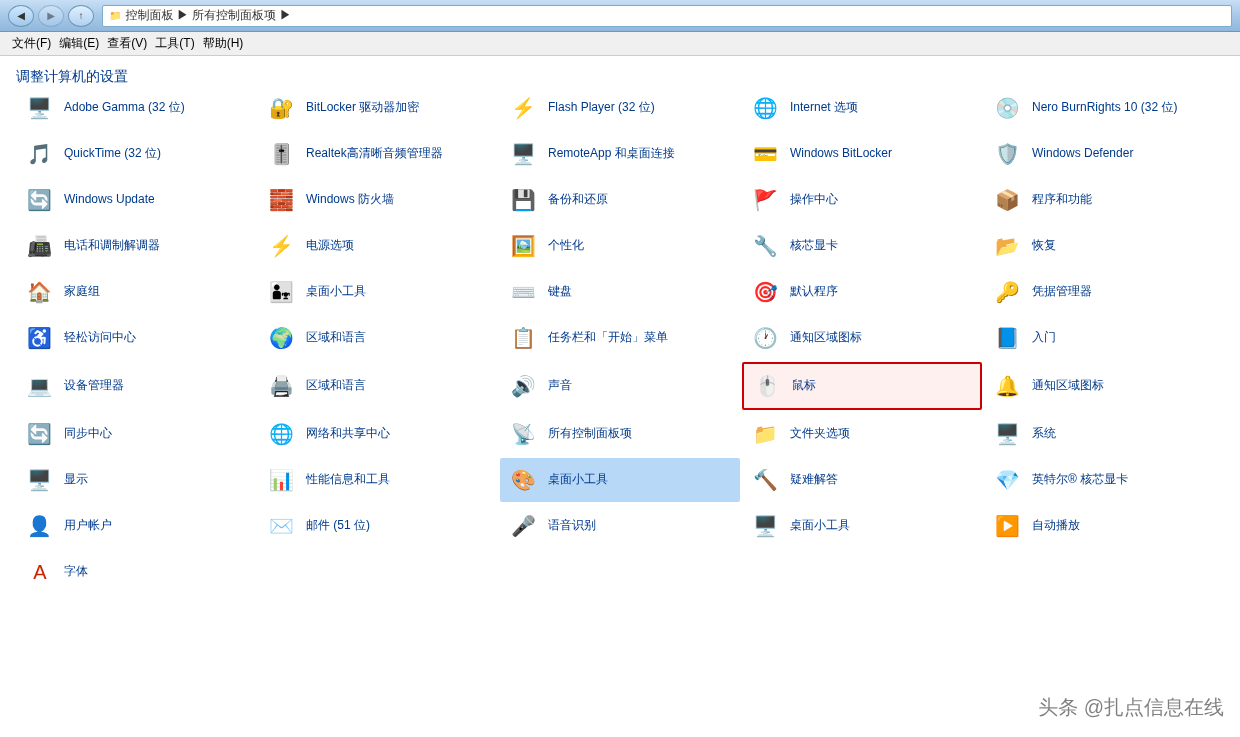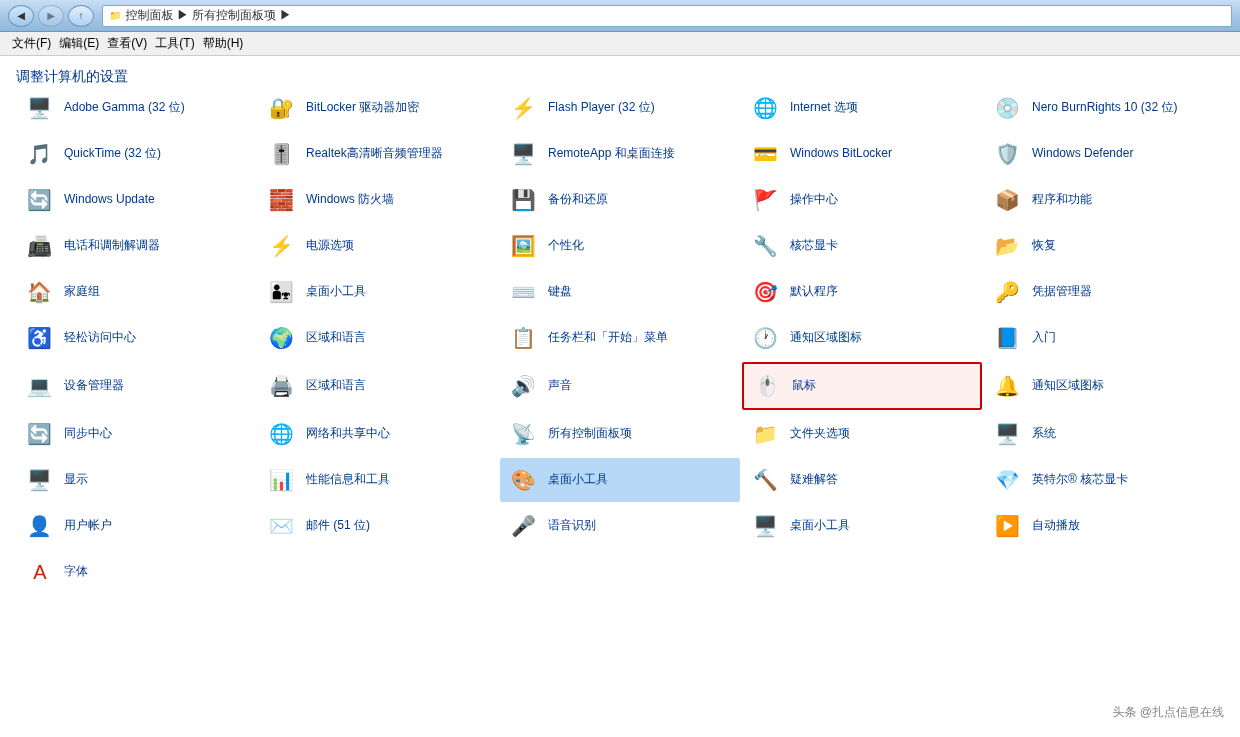--- a/index.html
+++ b/index.html
@@ -122,21 +122,21 @@
       color: #003a8c;
       line-height: 1.3;
       word-break: break-all;
     }
 
     
     .watermark {
       position: fixed;
       bottom: 16px;
       right: 16px;
-      font-size: 12px;
+      font-size: 20px;
       color: rgba(0,0,0,0.5);
       pointer-events: none;
     }
 
     
     .icon-box {
       width: 32px;
       height: 32px;
       flex-shrink: 0;
       display: flex;

